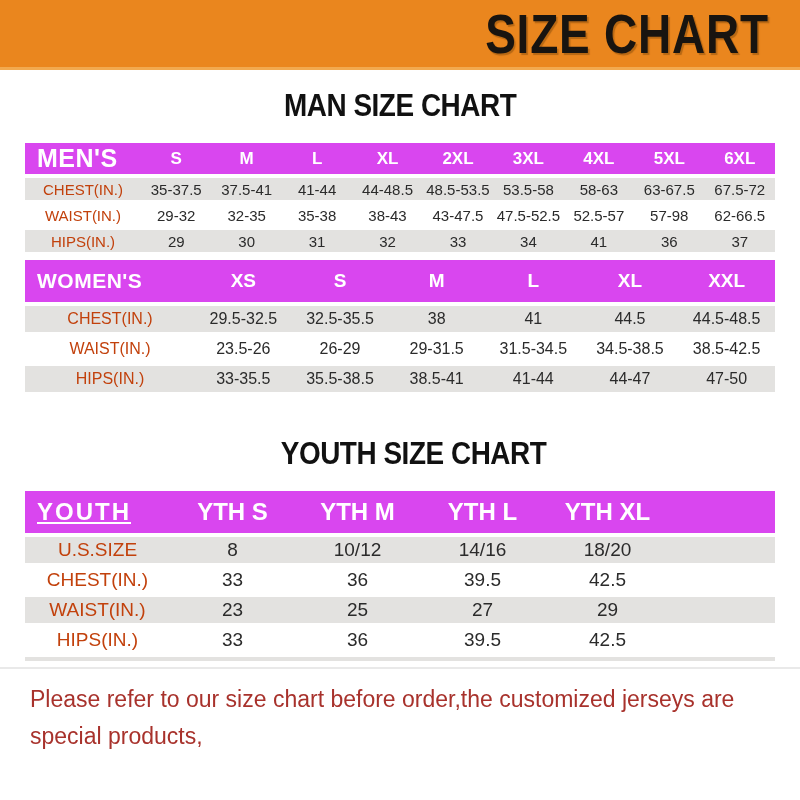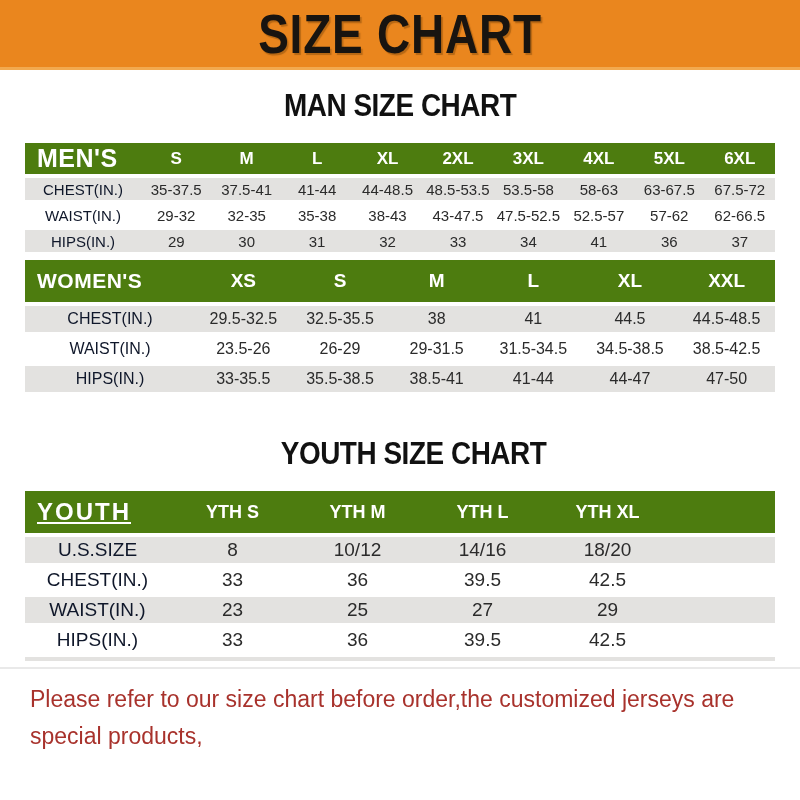--- a/index.html
+++ b/index.html
@@ -1,59 +1,59 @@
 <!DOCTYPE html>
 <html><head>
 <meta charset="utf-8">
 <style>
   * { margin:0; padding:0; box-sizing:border-box; }
   html,body { width:800px; height:800px; background:#ffffff; overflow:hidden;
               font-family:"Liberation Sans", sans-serif; }
 
   
   .banner { height:70px; background:#EA861E; display:flex; align-items:center;
-            justify-content:center; border-bottom:3px solid #f2a94f; }
+            justify-content:flex-end; border-bottom:3px solid #f2a94f; }
   .banner h1 { font-size:56px; font-weight:800; color:#181410; letter-spacing:1px;
                transform:scaleX(0.82); transform-origin:center;
                text-shadow:2px 2px 1px rgba(90,50,0,0.35); white-space:nowrap; }
 
   
   .section-heading { text-align:center; font-weight:800; color:#111;
                      font-size:31px; letter-spacing:-0.5px; }
   .section-heading > span { display:inline-block; transform:scaleX(0.9); white-space:nowrap; }
   .sec-men   .section-heading { margin:18px 0 15px; }
   .sec-women .section-heading { margin:16px 0 17px; }
   .sec-youth .section-heading { margin:40px 0 15px;padding-left:28px; }
 
   
   table.size-table { width:750px; margin-left:25px; table-layout:fixed;
                      border-collapse:separate; border-spacing:0 4px; }
-  thead th { background:#4d7c0f; color:#ffffff; text-align:center;
+  thead th { background:#d946ef; color:#ffffff; text-align:center;
              font-weight:600; overflow:hidden; white-space:nowrap; }
   thead th.tbl-label { text-align:left; padding-left:12px; font-weight:800; }
   tbody td { color:#2b2b2b; text-align:center; font-weight:400;
              overflow:hidden; white-space:nowrap; }
   tbody tr:nth-child(odd)  td { background:#E3E2E0; }
   tbody tr:nth-child(even) td { background:#ffffff; }
-  tbody td.tbl-label { color:#0f172a; }
+  tbody td.tbl-label { color:#c2410c; }
 
   
   .tbl-men thead th { height:31px; font-size:17px; }
   .tbl-men thead th.tbl-label { font-size:25px; letter-spacing:0.5px; }
   .tbl-men tbody td { height:22px; font-size:15px; }
   .tbl-men col.col-label { width:116px; }
 
   
   .tbl-women thead th { height:42px; font-size:19px; }
   .tbl-women thead th.tbl-label { font-size:21px; letter-spacing:0.5px; }
   .tbl-women tbody td { height:26px; font-size:16px; }
   .tbl-women col.col-label { width:170px; }
 
   
-  .tbl-youth thead th { height:42px; font-size:18px; }
+  .tbl-youth thead th { height:42px; font-size:24px; }
   .tbl-youth thead th.tbl-label { font-size:24px; letter-spacing:2px;text-decoration:underline; }
   .tbl-youth tbody td { height:26px; font-size:19px; }
   .tbl-youth col.col-label { width:145px; }
   .tbl-youth col.col-spacer { width:105px; }
 
   .bottom-strip { width:750px; margin-left:25px; height:4px; background:#E3E2E0; }
 
   
   .footer-note { margin-top:6px; border-top:2px solid #e9e9e9;
                  padding:12px 10px 0 30px; color:#A8322C;
@@ -114,21 +114,21 @@
           </tr>
           <tr>
             <td class="tbl-label">WAIST(IN.)</td>
             <td>29-32</td>
             <td>32-35</td>
             <td>35-38</td>
             <td>38-43</td>
             <td>43-47.5</td>
             <td>47.5-52.5</td>
             <td>52.5-57</td>
-            <td>57-62</td>
+            <td>57-98</td>
             <td>62-66.5</td>
           </tr>
           <tr>
             <td class="tbl-label">HIPS(IN.)</td>
             <td>29</td>
             <td>30</td>
             <td>31</td>
             <td>32</td>
             <td>33</td>
             <td>34</td>

